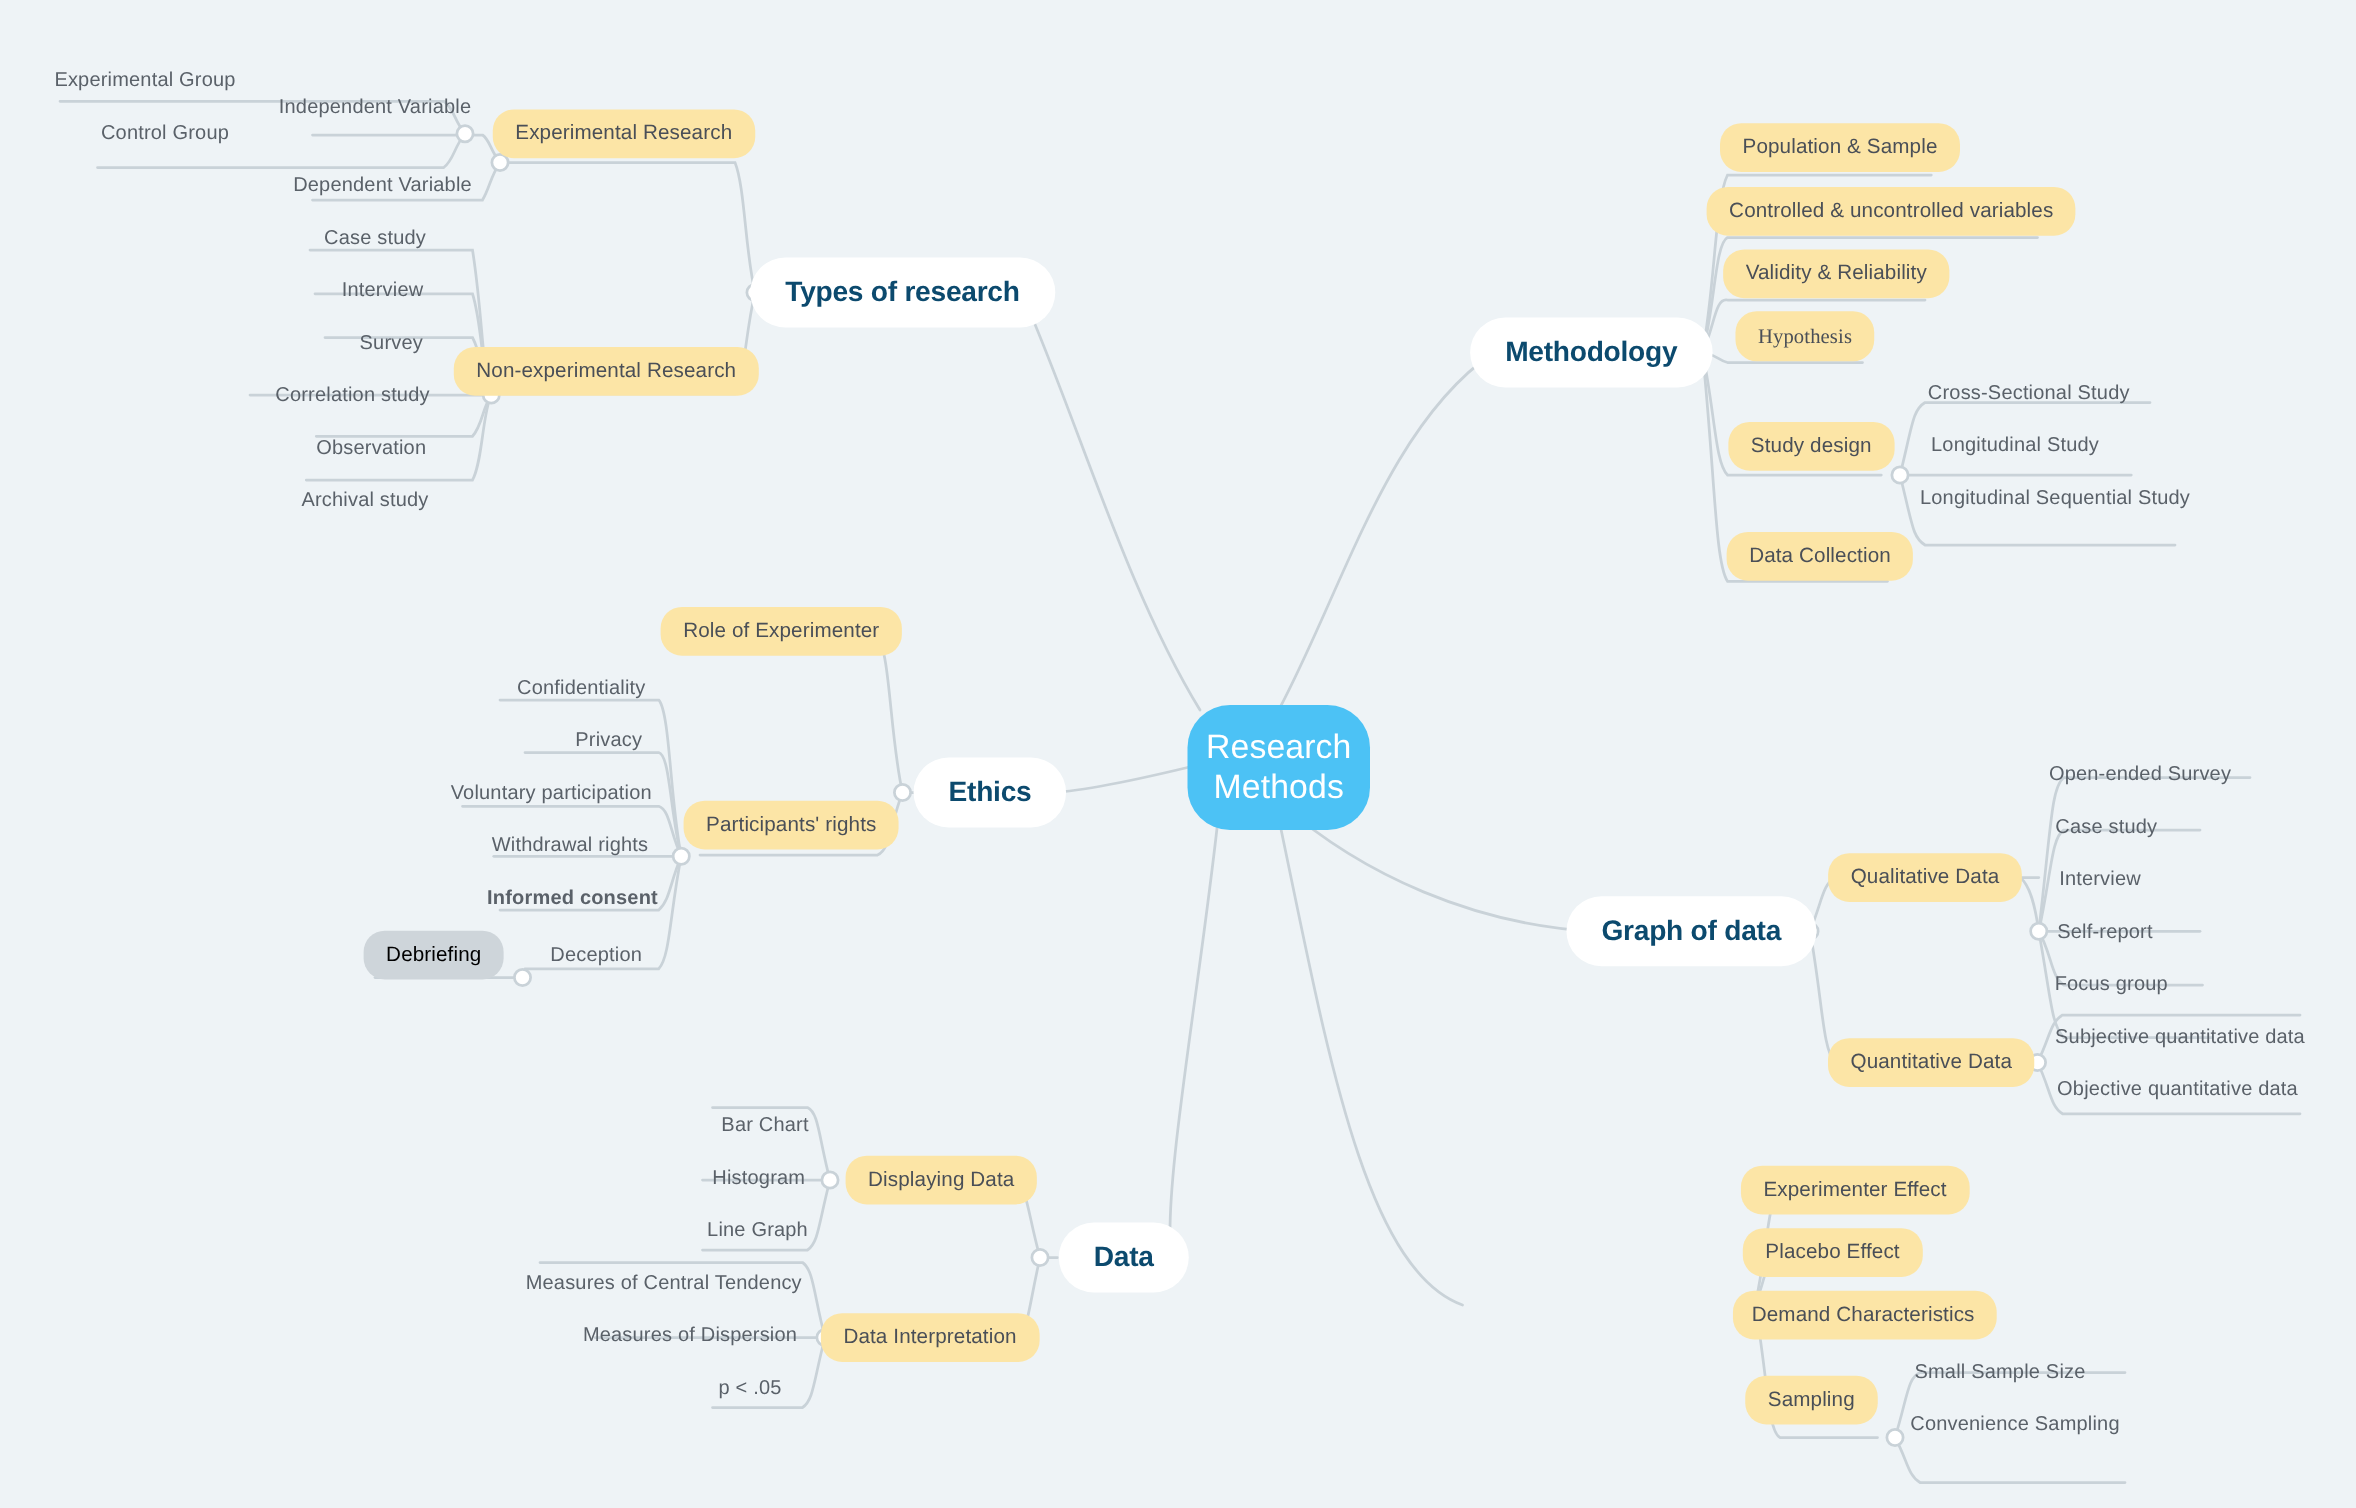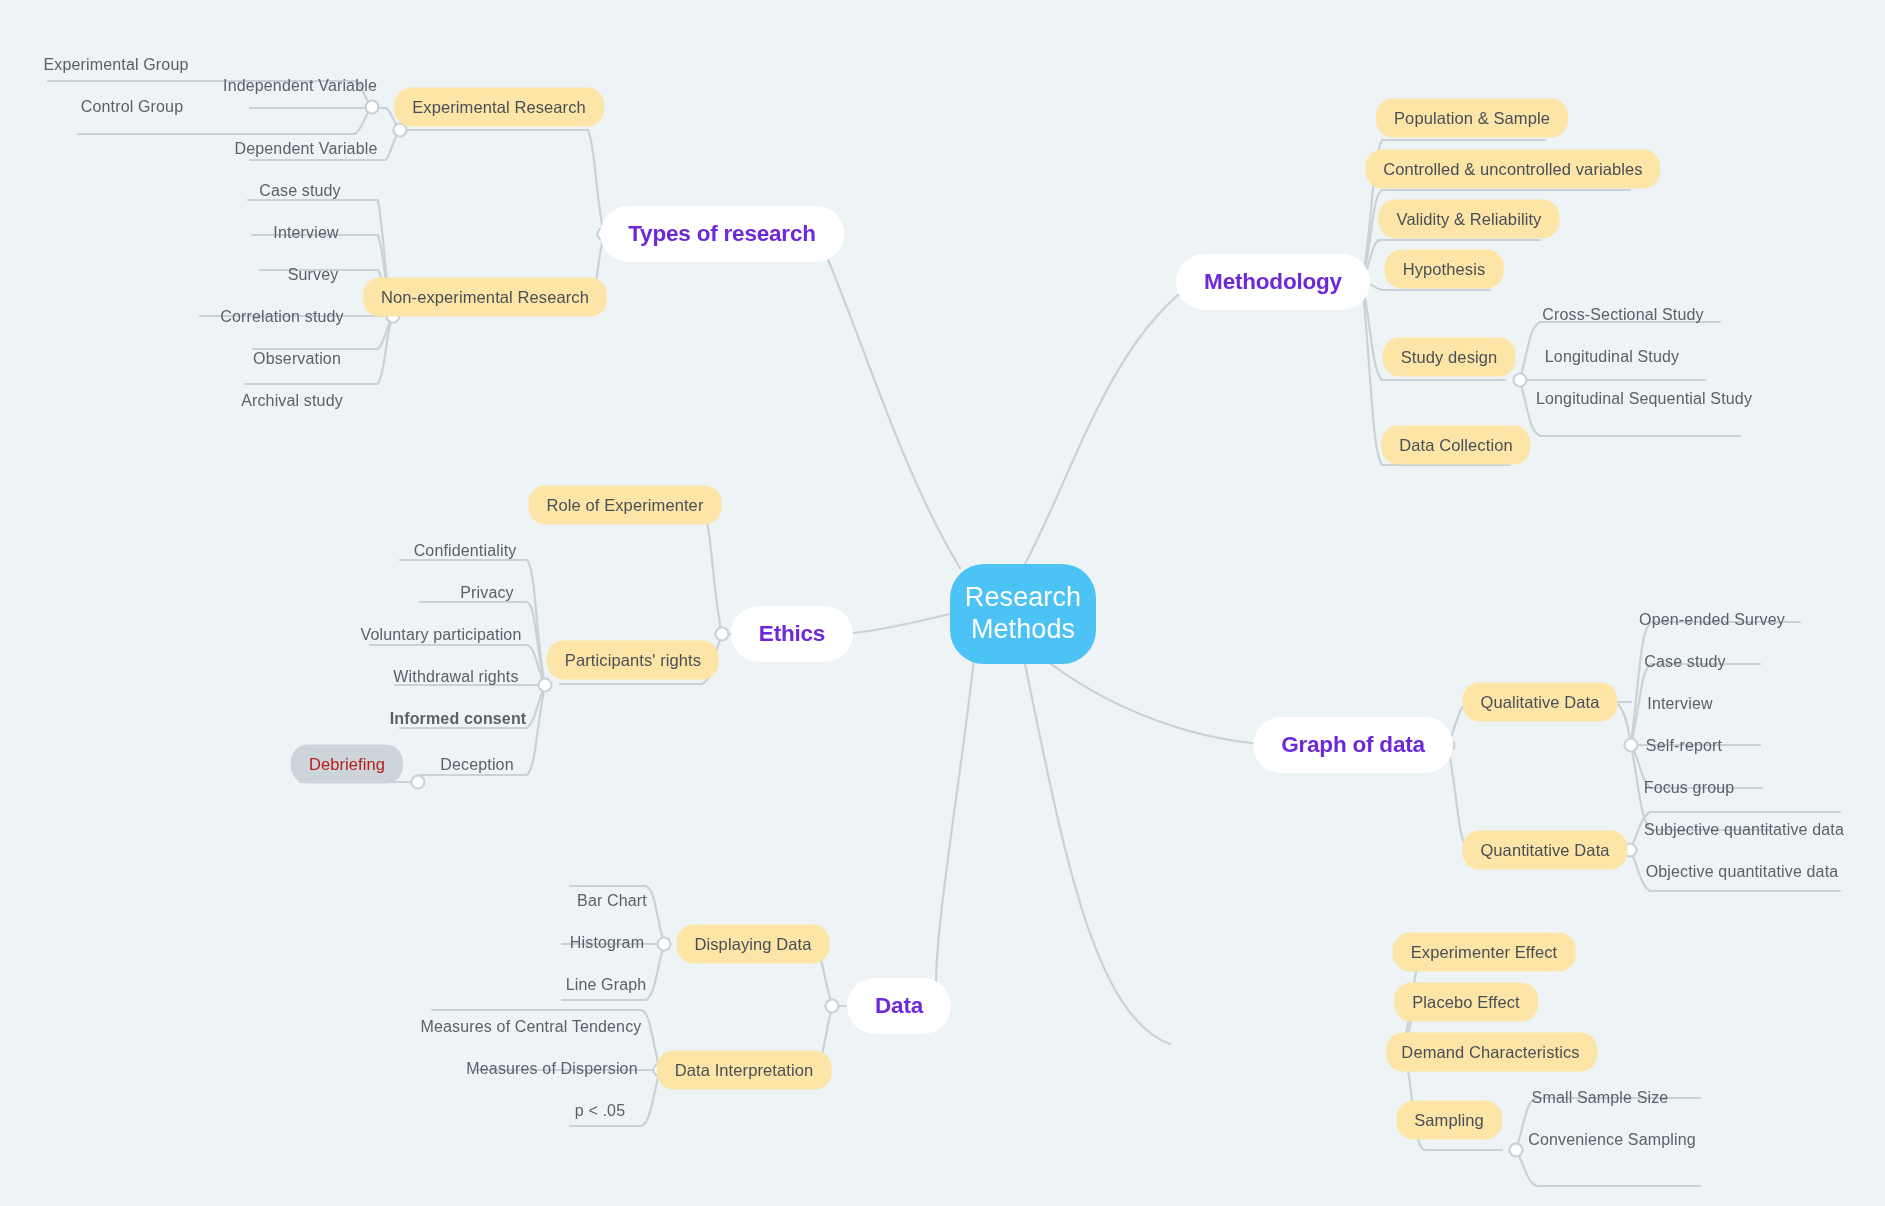--- a/index.html
+++ b/index.html
@@ -45,42 +45,42 @@
     font-weight: 400;
     text-align: center;
     letter-spacing: .1px;
     flex-direction: column;
     padding: 14px 22px;
   }
 
   
   .main-topic {
     background: #ffffff;
-    color: #6d28d9;
+    color: #0c4a6e;
     border-radius: 28px;
     font-size: 22.5px;
     font-weight: bold;
     letter-spacing: -.2px;
     padding: 15px 28px;
   }
 
   
   .sub-topic {
     background: #fce5a6;
     color: #4a4f57;
     border-radius: 17px;
     font-size: 16.5px;
     font-weight: 400;
     padding: 10px 18px;
     letter-spacing: .1px;
   }
   
   .sub-topic.muted {
     background: #ced5da;
-    color: #b91c1c;
+    color: #000000;
   }
 
   
   .leaf {
     color: #5a6169;
     font-size: 16px;
     font-weight: 400;
     letter-spacing: .15px;
     background: transparent;
     padding: 0 6px;
@@ -269,21 +269,21 @@
 
   <div class="node sub-topic" style="left:1472px; top:118px;">
     <span>Population &amp; Sample</span>
   </div>
   <div class="node sub-topic" style="left:1513px; top:169px;">
     <span>Controlled &amp; uncontrolled variables</span>
   </div>
   <div class="node sub-topic" style="left:1469px; top:219px;">
     <span>Validity &amp; Reliability</span>
   </div>
-  <div class="node sub-topic" style="left:1444px; top:269px;">
+  <div class="node sub-topic" style="left:1444px; top:269px;font-family:Liberation Serif, serif;">
     <span>Hypothesis</span>
   </div>
   <div class="node sub-topic" style="left:1449px; top:357px;">
     <span>Study design</span>
   </div>
   <div class="node sub-topic" style="left:1456px; top:445px;">
     <span>Data Collection</span>
   </div>
 
   <div class="node leaf" style="left:1623px; top:315px;">

